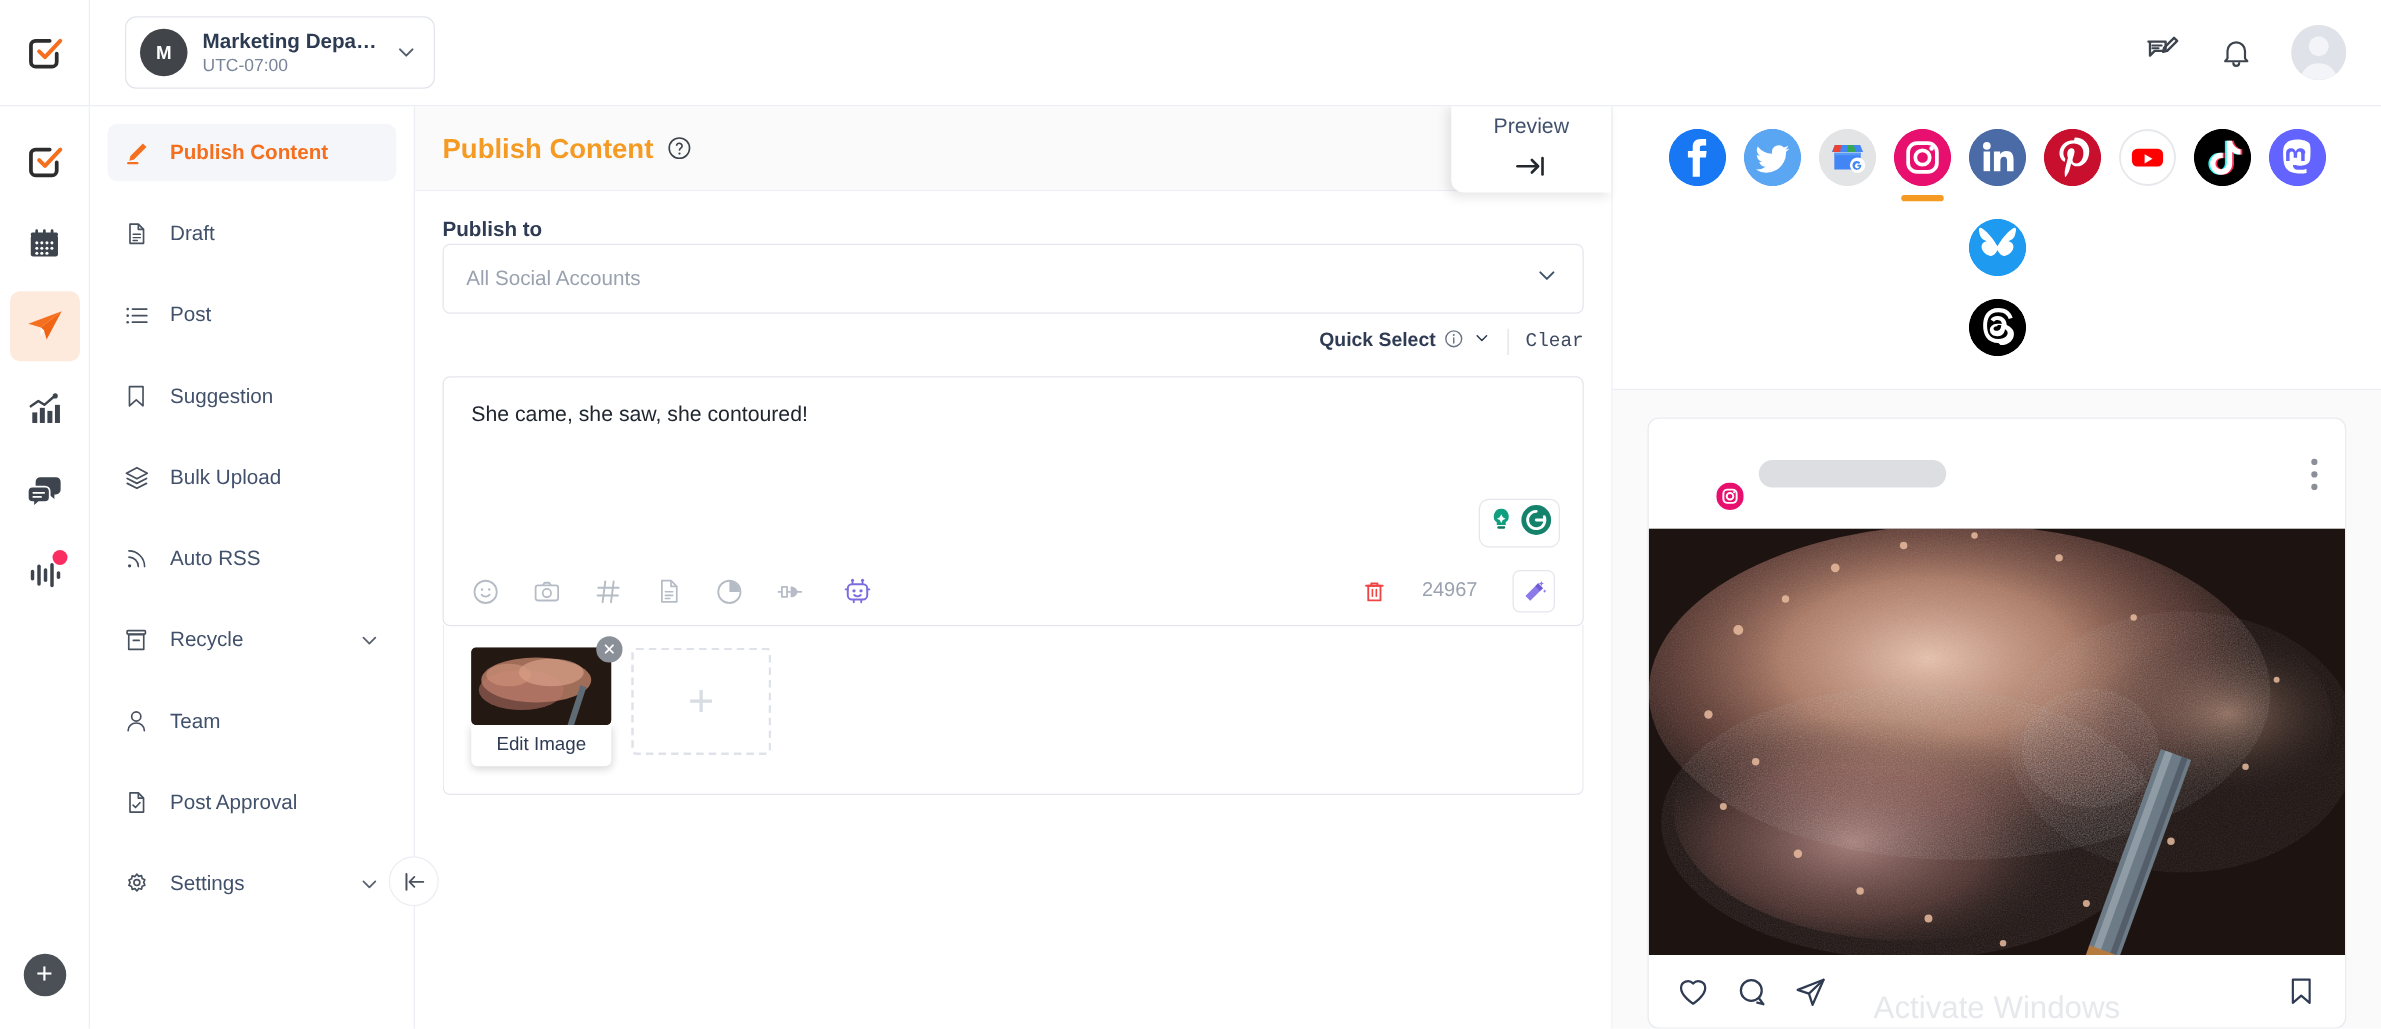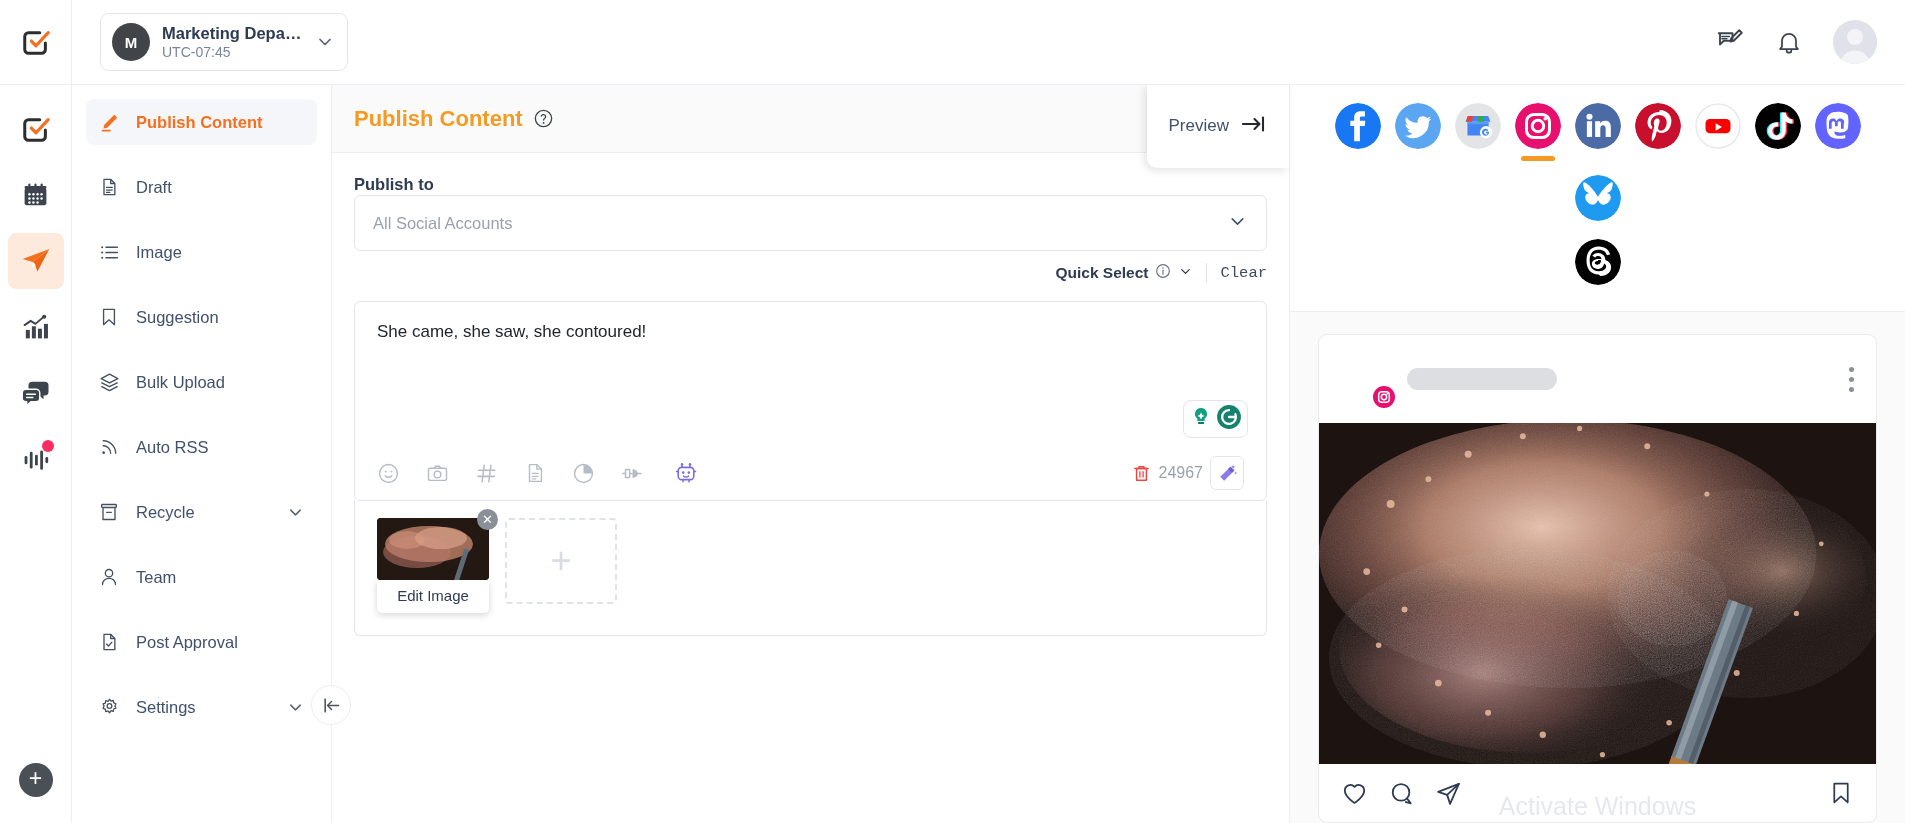--- a/index.html
+++ b/index.html
@@ -177,21 +177,21 @@
     border: 1px solid #e4e6ec; border-radius: 8px;
     background: #fff; padding: 3px 5px;
   }
   .editor-bar {
     height: 54px; flex: 0 0 54px;
     display: flex; align-items: center; gap: 26px;
     padding: 0 22px;
   }
   .eb-ico { cursor: pointer; display:flex; align-items:center; }
   .eb-right {
-    margin-left: auto; display: flex; align-items: center; gap: 7px;
+    margin-left: auto; display: flex; align-items: center; gap: 28px;
   }
   .char-count { color: #9aa2af; font-size: 16px; }
   .wand-btn {
     width: 34px; height: 34px; border: 1px solid #e4e6ec; border-radius: 6px;
     display: flex; align-items: center; justify-content: center; cursor: pointer;
   }
 
   .media-strip {
     border: 1px solid #e4e6ec; border-top: none;
     border-radius: 0 0 6px 6px;
@@ -219,26 +219,26 @@
   }
   .add-media {
     width: 112px; height: 86px; border: 2px dashed #dfe2e8; border-radius: 4px;
     display: flex; align-items: center; justify-content: center;
     color: #d8dce3; font-size: 36px; line-height: 1; cursor: pointer;
   }
 
   
   .preview-fab {
     position: absolute; top: -1px; right: 0;
-    height: 84px; min-width: 128px;
+    height: 70px; min-width: 128px;
     background: #fff; border-radius: 0 0 0 10px;
     box-shadow: -3px 3px 9px rgba(0,0,0,.10);
     display: flex; align-items: center; justify-content: center; gap: 12px;
     padding: 0 22px; cursor: pointer; z-index: 25;
-    font-size: 17px; color: #41506b;
+    font-size: 17px; color: #41506b; flex-direction: column;
   }
 
   
   .right {
     width: 615px; flex: 0 0 615px;
     background: #fafafb; display: flex; flex-direction: column;
     min-width: 0;
   }
   .social-bar {
     background: #fff; border-bottom: 1px solid #eceef3;
@@ -311,21 +311,21 @@
       <path d="M26 17v7a4 4 0 0 1-4 4H8a4 4 0 0 1-4-4V10a4 4 0 0 1 4-4h12" fill="none" stroke="#2d2d2d" stroke-width="3.2" stroke-linecap="round"></path>
       <path d="M11 15l5 5L29 6" fill="none" stroke="#f4701f" stroke-width="3.4" stroke-linecap="round" stroke-linejoin="round"></path>
       <path d="M29 6l-6.5 .4L29 6l-.4 6.5z" fill="#f4701f"></path>
     </svg>
   </div>
 
   <div class="workspace-sel">
     <div class="ws-avatar">M</div>
     <div class="ws-text">
       <div class="ws-name">Marketing Departm…</div>
-      <div class="ws-tz">UTC-07:45</div>
+      <div class="ws-tz">UTC-07:00</div>
     </div>
     <span class="chev">
       <svg width="20" height="20" viewBox="0 0 24 24">
           <path d="M6 9l6 6 6-6" fill="none" stroke="#55606f" stroke-width="2" stroke-linecap="round" stroke-linejoin="round"></path>
         </svg>
     </span>
   </div>
 
   <div class="topbar-spacer"></div>
 
@@ -448,21 +448,21 @@
 
     <div class="nav-item">
       <span class="nv-ico">
         <svg width="21" height="21" viewBox="0 0 24 24">
             <path d="M8 6h13M8 12h13M8 18h13" stroke="#47505f" stroke-width="1.7" stroke-linecap="round"></path>
             <circle cx="3.6" cy="6" r="1.2" fill="#47505f"></circle>
             <circle cx="3.6" cy="12" r="1.2" fill="#47505f"></circle>
             <circle cx="3.6" cy="18" r="1.2" fill="#47505f"></circle>
           </svg>
       </span>
-      <span class="nv-label">Image</span>
+      <span class="nv-label">Post</span>
     </div>
 
     <div class="nav-item">
       <span class="nv-ico">
         <svg width="20" height="20" viewBox="0 0 24 24">
             <path d="M5.5 2.8h13v18.4L12 15.4l-6.5 5.8z" fill="none" stroke="#47505f" stroke-width="1.6" stroke-linejoin="round"></path>
           </svg>
       </span>
       <span class="nv-label">Suggestion</span>
     </div>

